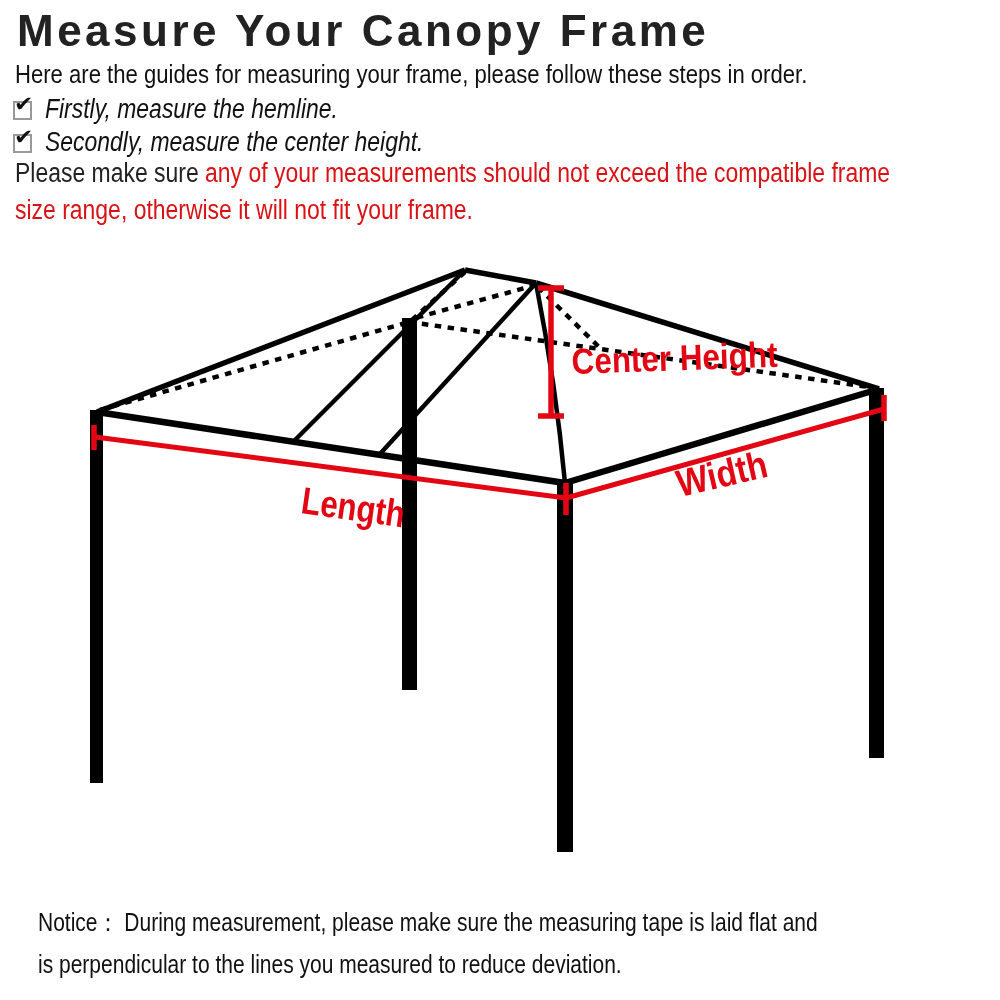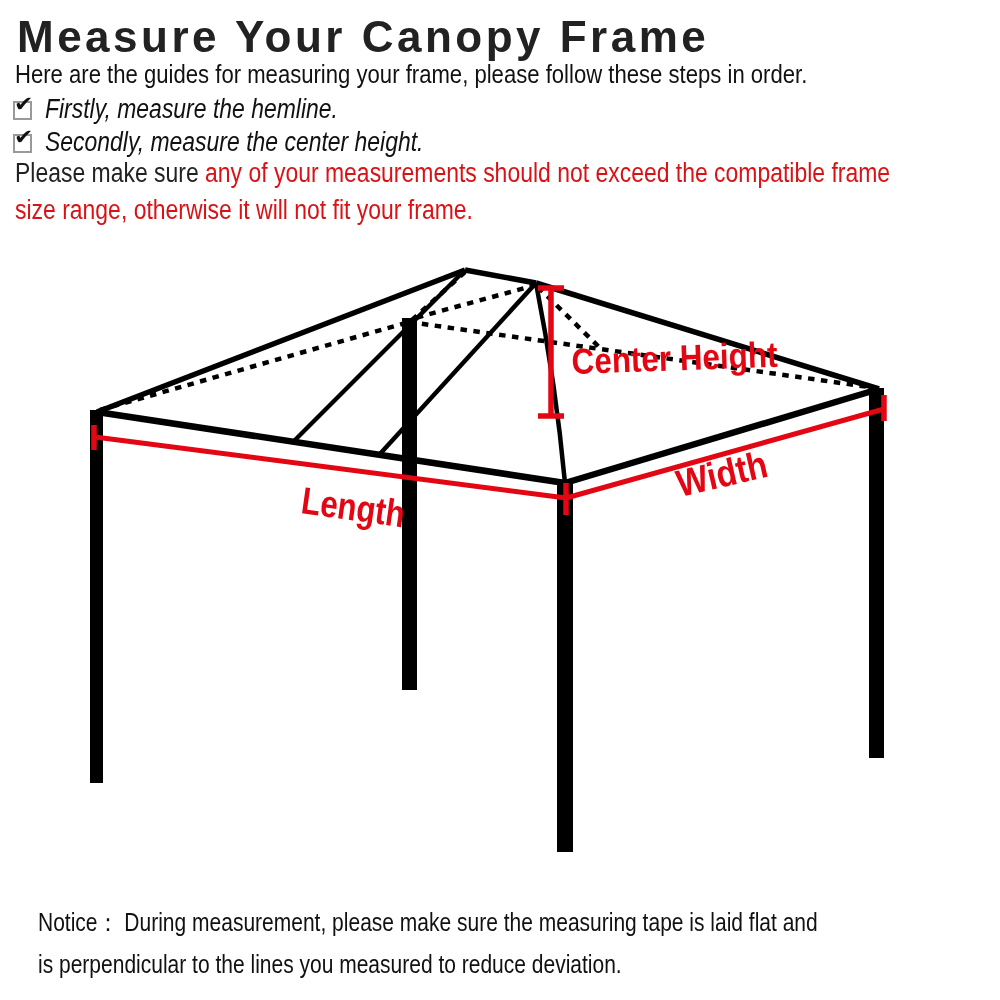--- a/index.html
+++ b/index.html
@@ -7,21 +7,21 @@
     width:1000px;height:1000px;
     background:#ffffff;
     position:relative;
     font-family:"Liberation Sans","DejaVu Sans",sans-serif;
     color:#1c1c1c;
     overflow:hidden;
   }
   .abs{position:absolute;}
   
   .title{
-    left:17px;top:12px;
+    left:17px;top:6px;
     font-size:44px;font-weight:900;letter-spacing:3.5px;
     color:#222;white-space:nowrap;line-height:50px;
   }
   .intro{
     left:15px;top:59px;
     font-size:26px;line-height:30px;white-space:nowrap;
     transform:scaleX(0.85);transform-origin:left top;
     color:#111;
   }
   .step{

